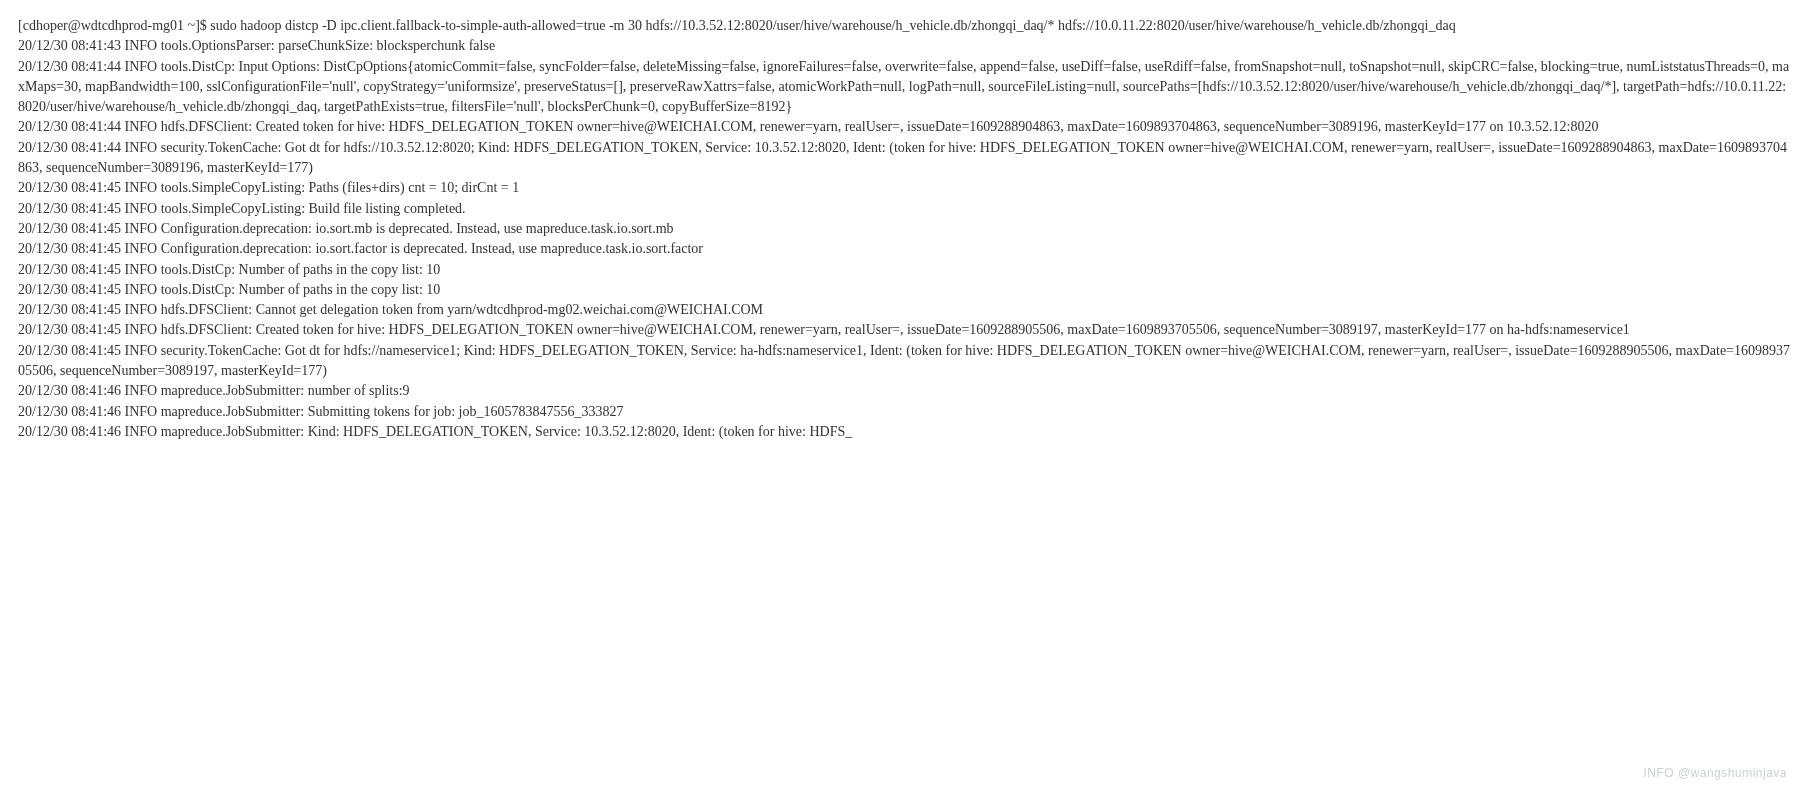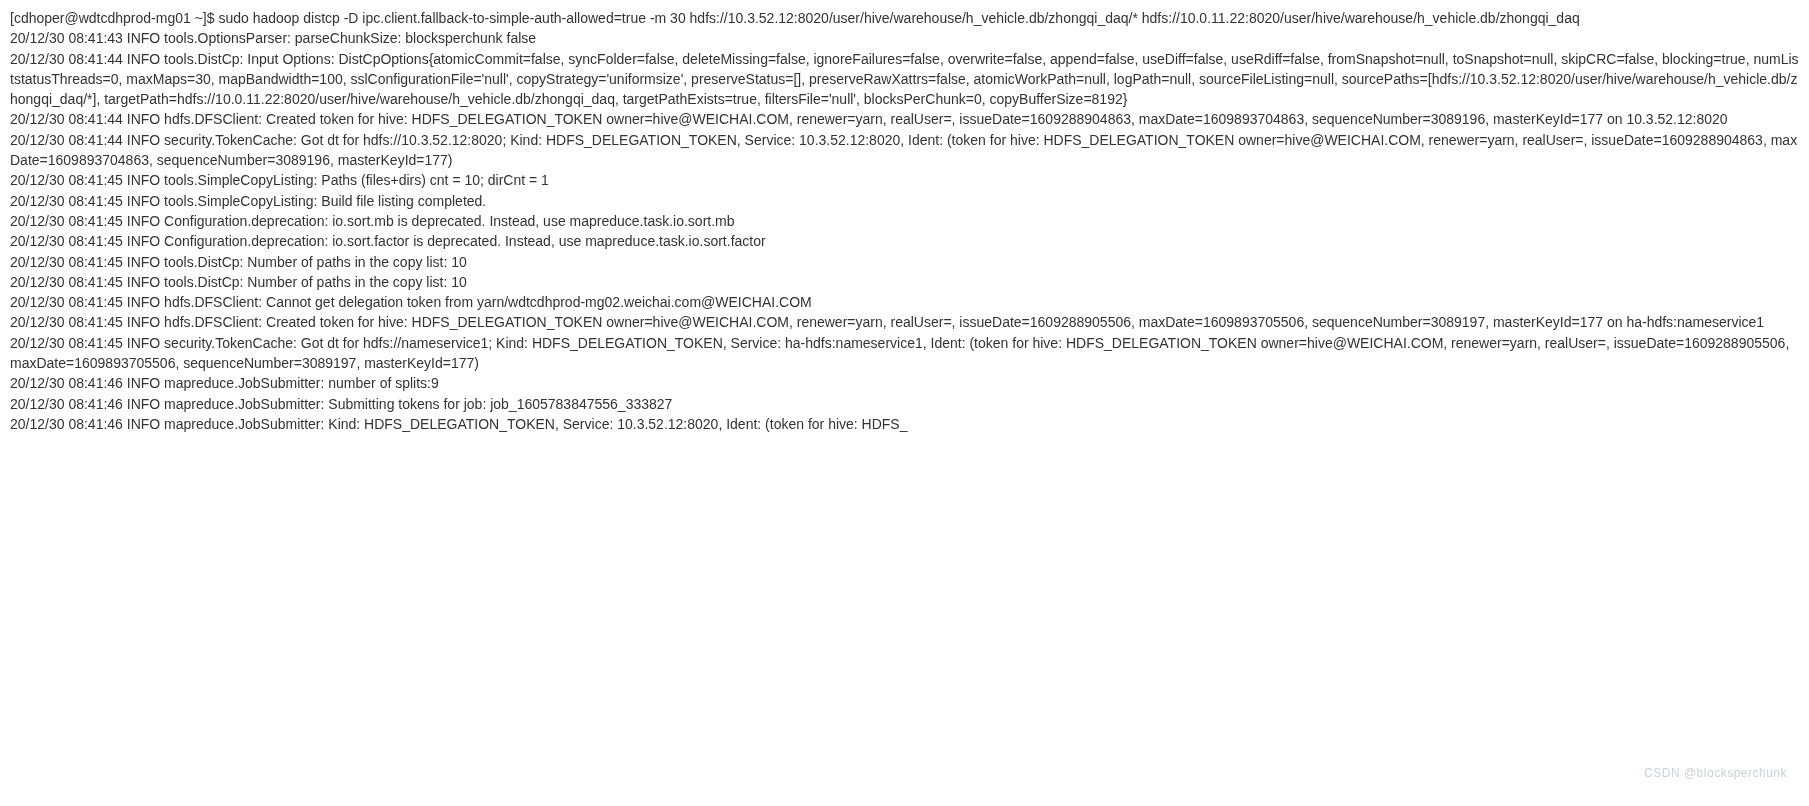--- a/index.html
+++ b/index.html
@@ -5,25 +5,25 @@
     html, body {
       margin: 0;
       padding: 0;
       background: #ffffff;
       font-family: "Courier New", Courier, monospace;
       font-size: 14px;
       line-height: 1.45;
       color: #333333;
     }
     pre.terminal {
-      margin: 4px;
+      margin: 12px;
       padding: 4px 6px;
       white-space: pre-wrap;
       word-break: break-all;
-      font-family: Liberation Sans, sans-serif;
+      font-family: Liberation Serif, serif;
       font-size: inherit;
     }
     .watermark {
       position: fixed;
       right: 22px;
       bottom: 24px;
       font-family: Arial, sans-serif;
       font-size: 12px;
       color: rgba(160,170,180,0.55);
       letter-spacing: 0.5px;
@@ -44,13 +44,13 @@
 20/12/30 08:41:45 INFO Configuration.deprecation: io.sort.factor is deprecated. Instead, use mapreduce.task.io.sort.factor
 20/12/30 08:41:45 INFO tools.DistCp: Number of paths in the copy list: 10
 20/12/30 08:41:45 INFO tools.DistCp: Number of paths in the copy list: 10
 20/12/30 08:41:45 INFO hdfs.DFSClient: Cannot get delegation token from yarn/wdtcdhprod-mg02.weichai.com@WEICHAI.COM
 20/12/30 08:41:45 INFO hdfs.DFSClient: Created token for hive: HDFS_DELEGATION_TOKEN owner=hive@WEICHAI.COM, renewer=yarn, realUser=, issueDate=1609288905506, maxDate=1609893705506, sequenceNumber=3089197, masterKeyId=177 on ha-hdfs:nameservice1
 20/12/30 08:41:45 INFO security.TokenCache: Got dt for hdfs://nameservice1; Kind: HDFS_DELEGATION_TOKEN, Service: ha-hdfs:nameservice1, Ident: (token for hive: HDFS_DELEGATION_TOKEN owner=hive@WEICHAI.COM, renewer=yarn, realUser=, issueDate=1609288905506, maxDate=1609893705506, sequenceNumber=3089197, masterKeyId=177)
 20/12/30 08:41:46 INFO mapreduce.JobSubmitter: number of splits:9
 20/12/30 08:41:46 INFO mapreduce.JobSubmitter: Submitting tokens for job: job_1605783847556_333827
 20/12/30 08:41:46 INFO mapreduce.JobSubmitter: Kind: HDFS_DELEGATION_TOKEN, Service: 10.3.52.12:8020, Ident: (token for hive: HDFS_</pre>
 
-<div class="watermark">CSDN @blocksperchunk</div>
+<div class="watermark">INFO @wangshuminjava</div>
 
 </body></html>

